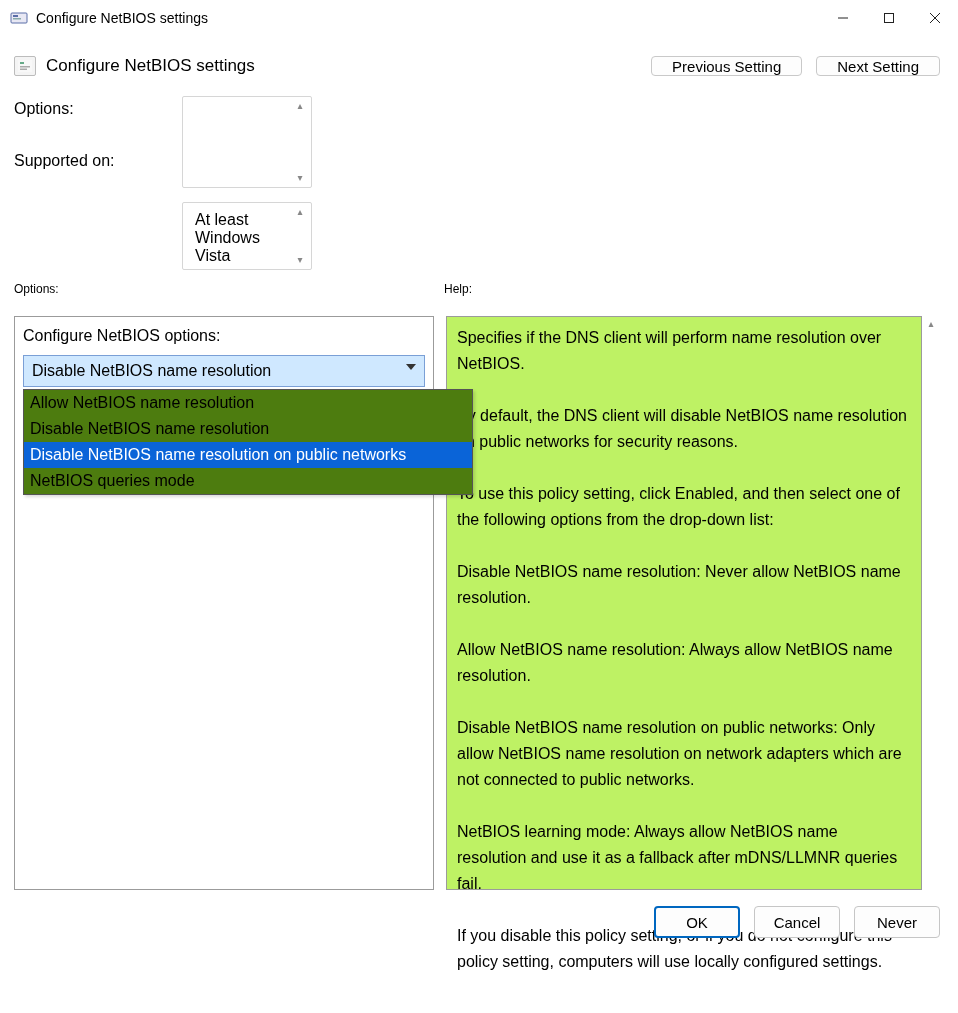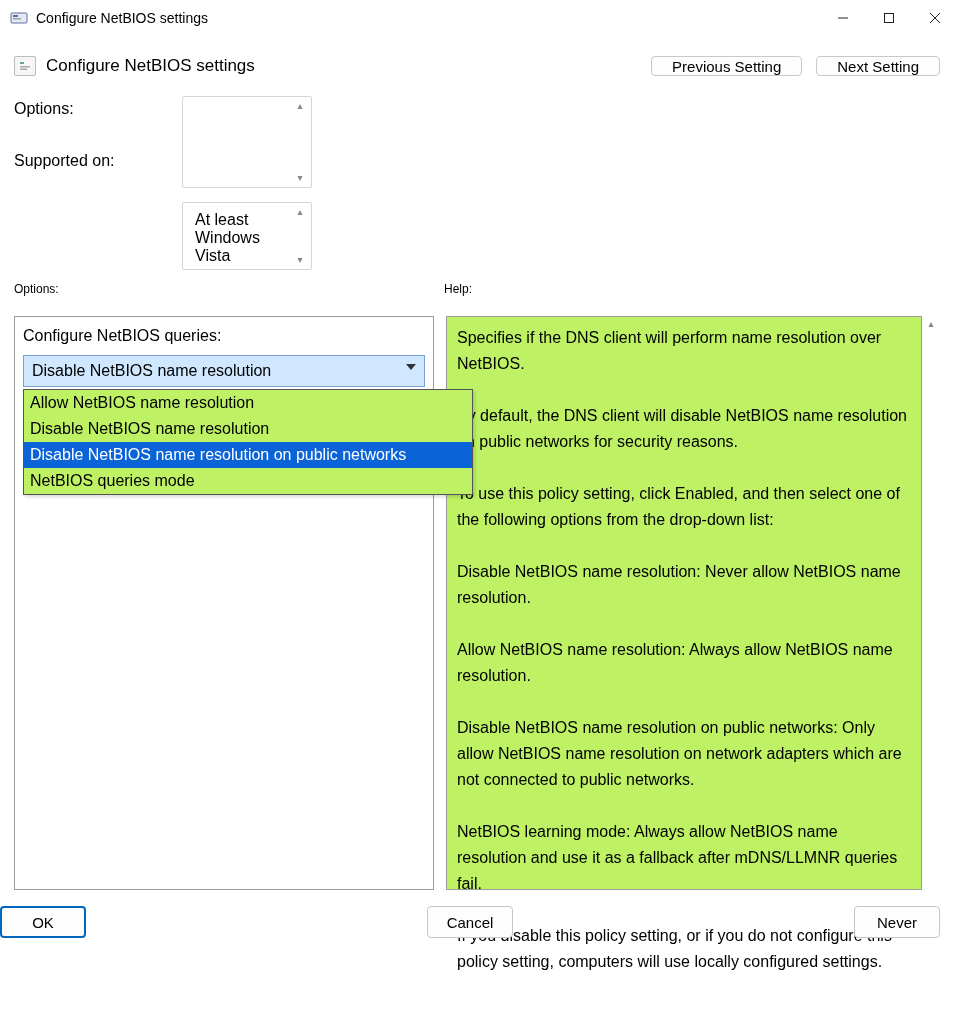--- a/index.html
+++ b/index.html
@@ -145,21 +145,21 @@
   }
   .combo .chev {
     position: absolute; right: 8px; top: 8px;
     width: 0; height: 0; border-left: 5px solid transparent; border-right: 5px solid transparent; border-top: 6px solid #333;
   }
   .dropdown {
     position: absolute;
     left: 8px; right: -40px;
     top: 72px;
     border: 1px solid #555;
-    background: #bef264;
+    background: #4d7c0f;
     box-shadow: 2px 2px 3px rgba(0,0,0,0.15);
     z-index: 10;
   }
   .dropdown .opt {
     padding: 2px 6px;
     font-size: 16px;
     line-height: 22px;
     white-space: nowrap;
   }
   .dropdown .opt.sel {
@@ -179,21 +179,21 @@
   .help-scrollbar {
     width: 18px;
     display: flex; flex-direction: column; justify-content: flex-start;
     align-items: center;
     color: #888;
     font-size: 10px;
     padding-top: 2px;
   }
   .footer {
     display: flex;
-    justify-content: space-between;
+    justify-content: flex-end;
     gap: 14px;
     padding: 16px 18px 0 0;
   }
   .dlg-btn {
     min-width: 86px;
     height: 32px;
     border: 1px solid #c6c6c6;
     border-radius: 4px;
     background: #fdfdfd;
     font-size: 15px;
@@ -273,21 +273,21 @@
     </div>
   </div>
 
   <div class="section-labels">
     <div class="opts-label">Options:</div>
     <div>Help:</div>
   </div>
 
   <div class="panels">
     <div class="options-panel">
-      <div class="options-title">Configure NetBIOS queries:</div>
+      <div class="options-title">Configure NetBIOS options:</div>
       <div class="combo">
         <span>Disable NetBIOS name resolution</span>
         <span class="chev"></span>
       </div>
       <div class="dropdown">
         <div class="opt">Allow NetBIOS name resolution</div>
         <div class="opt">Disable NetBIOS name resolution</div>
         <div class="opt sel">Disable NetBIOS name resolution on public networks</div>
         <div class="opt">NetBIOS queries mode</div>
       </div>

